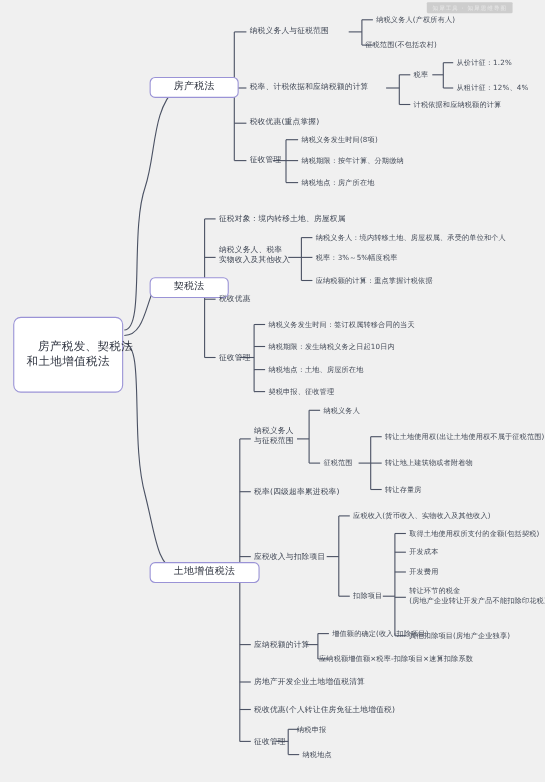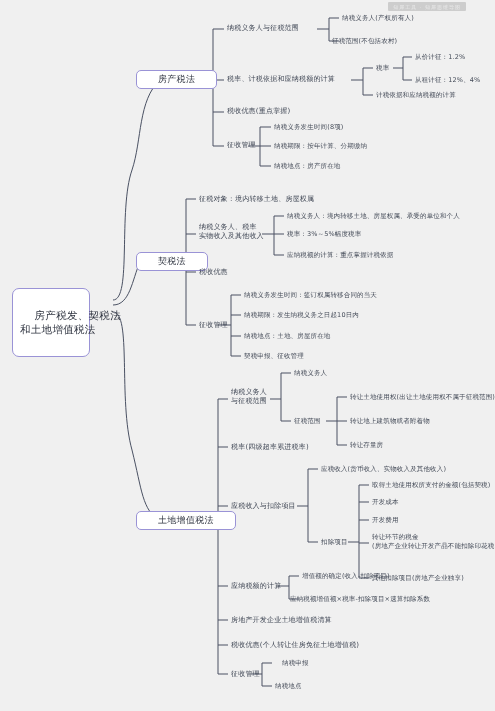--- a/index.html
+++ b/index.html
@@ -179,21 +179,21 @@
 
       <path d="M251,674 H 262"></path>
       <path d="M262,663 V 686"></path>
       <path d="M262,663 H 272"></path>
       <path d="M262,686 H 272"></path>
     </g>
   </svg>
 
   <div class="watermark">知犀工具 · 知犀思维导图</div>
 
-  <div class="node root multiline" style="left:12px; top:288px; width:78px;">
+  <div class="node root multiline" style="left:12px; top:288px; width:100px;">
     <span>房产税发、契税法
 和土地增值税法</span>
   </div>
 
   <div class="node topic" style="left:136px; top:70px;">
     <span>房产税法</span>
   </div>
 
   <div class="node lvl2" style="left:227px; top:24px;">纳税义务人与征税范围</div>
   <div class="node lvl3" style="left:342px; top:14px;">纳税义务人(产权所有人)</div>
@@ -258,16 +258,16 @@
 
   <div class="node lvl2" style="left:231px; top:582px;">应纳税额的计算</div>
   <div class="node lvl3" style="left:302px; top:572px;">增值额的确定(收入-扣除项目)</div>
   <div class="node lvl3" style="left:290px; top:595px;">应纳税额增值额×税率-扣除项目×速算扣除系数</div>
 
   <div class="node lvl2" style="left:231px; top:616px;">房地产开发企业土地增值税清算</div>
 
   <div class="node lvl2" style="left:231px; top:641px;">税收优惠(个人转让住房免征土地增值税)</div>
 
   <div class="node lvl2" style="left:231px; top:670px;">征收管理</div>
-  <div class="node lvl3" style="left:282px; top:659px;">纳税申报</div>
+  <div class="node lvl3" style="left:270px; top:659px;">纳税申报</div>
   <div class="node lvl3" style="left:275px; top:682px;">纳税地点</div>
 
 </div>
 
 </body></html>

